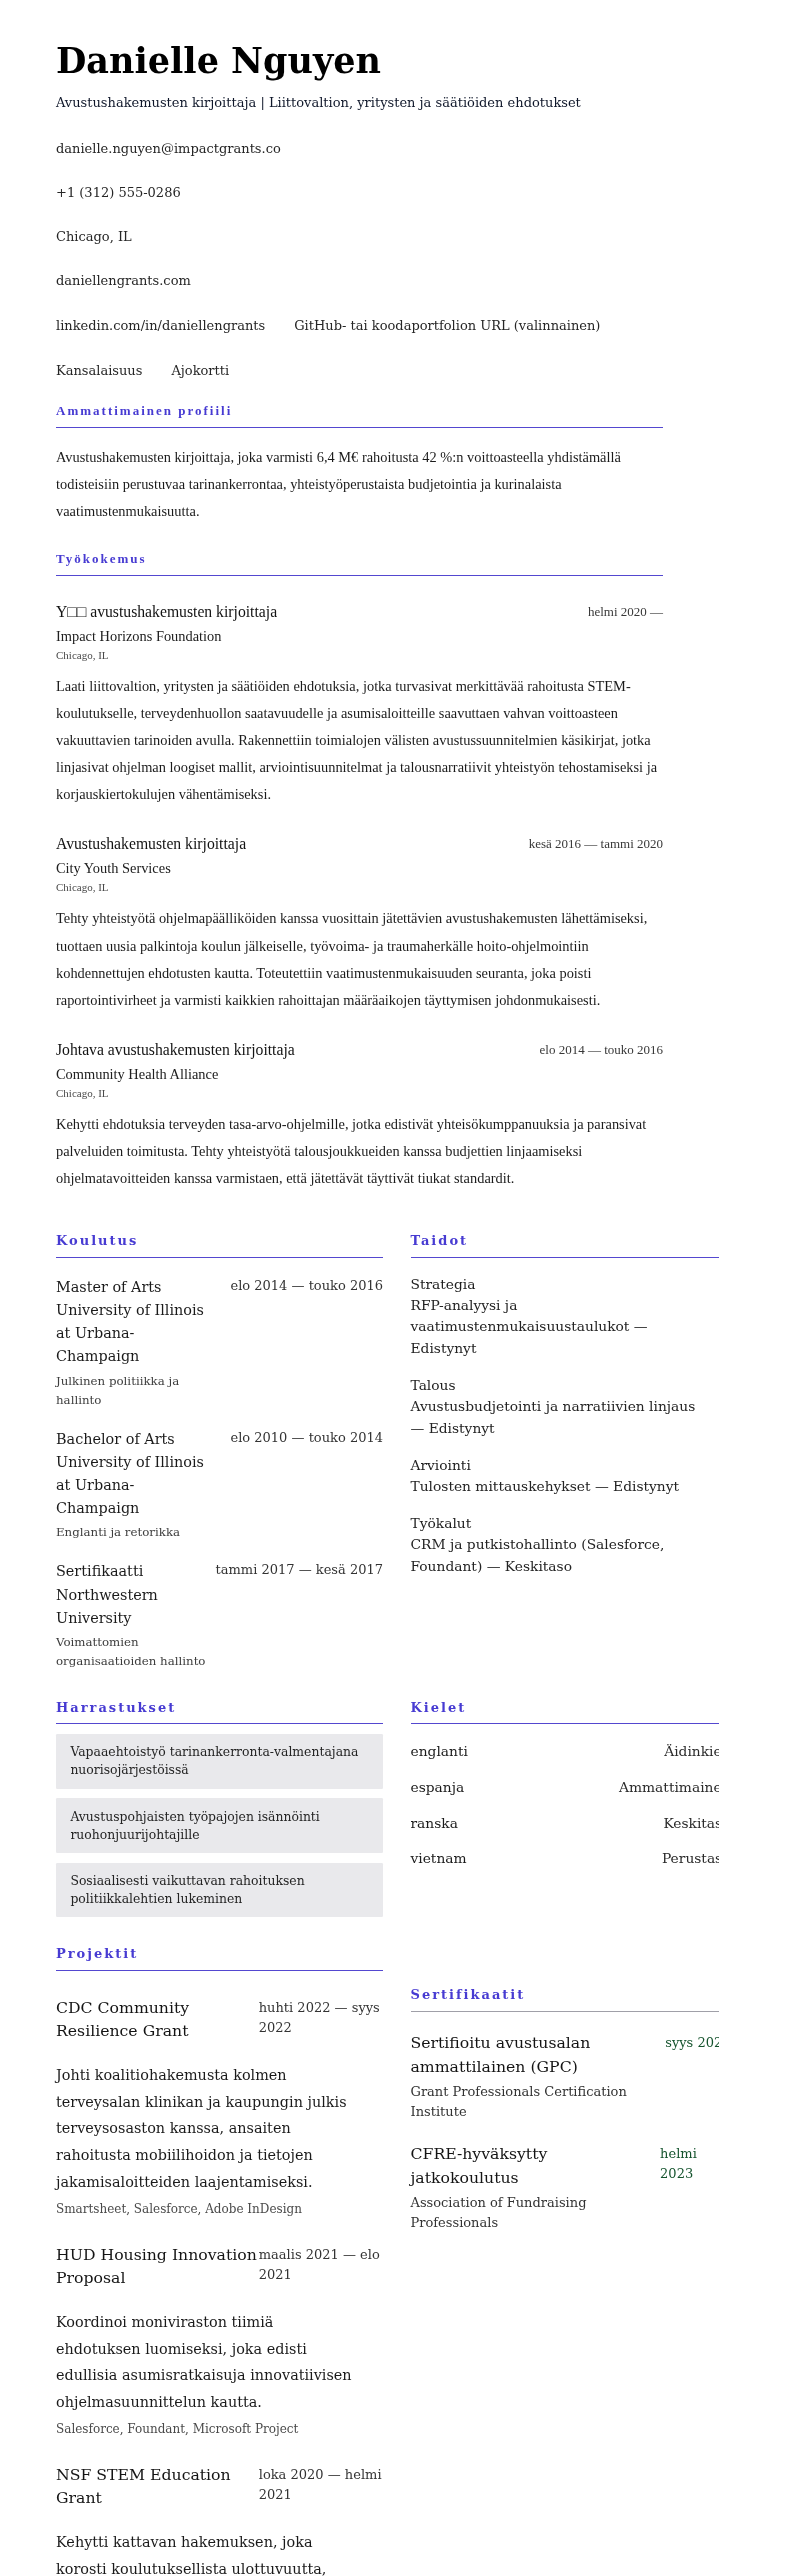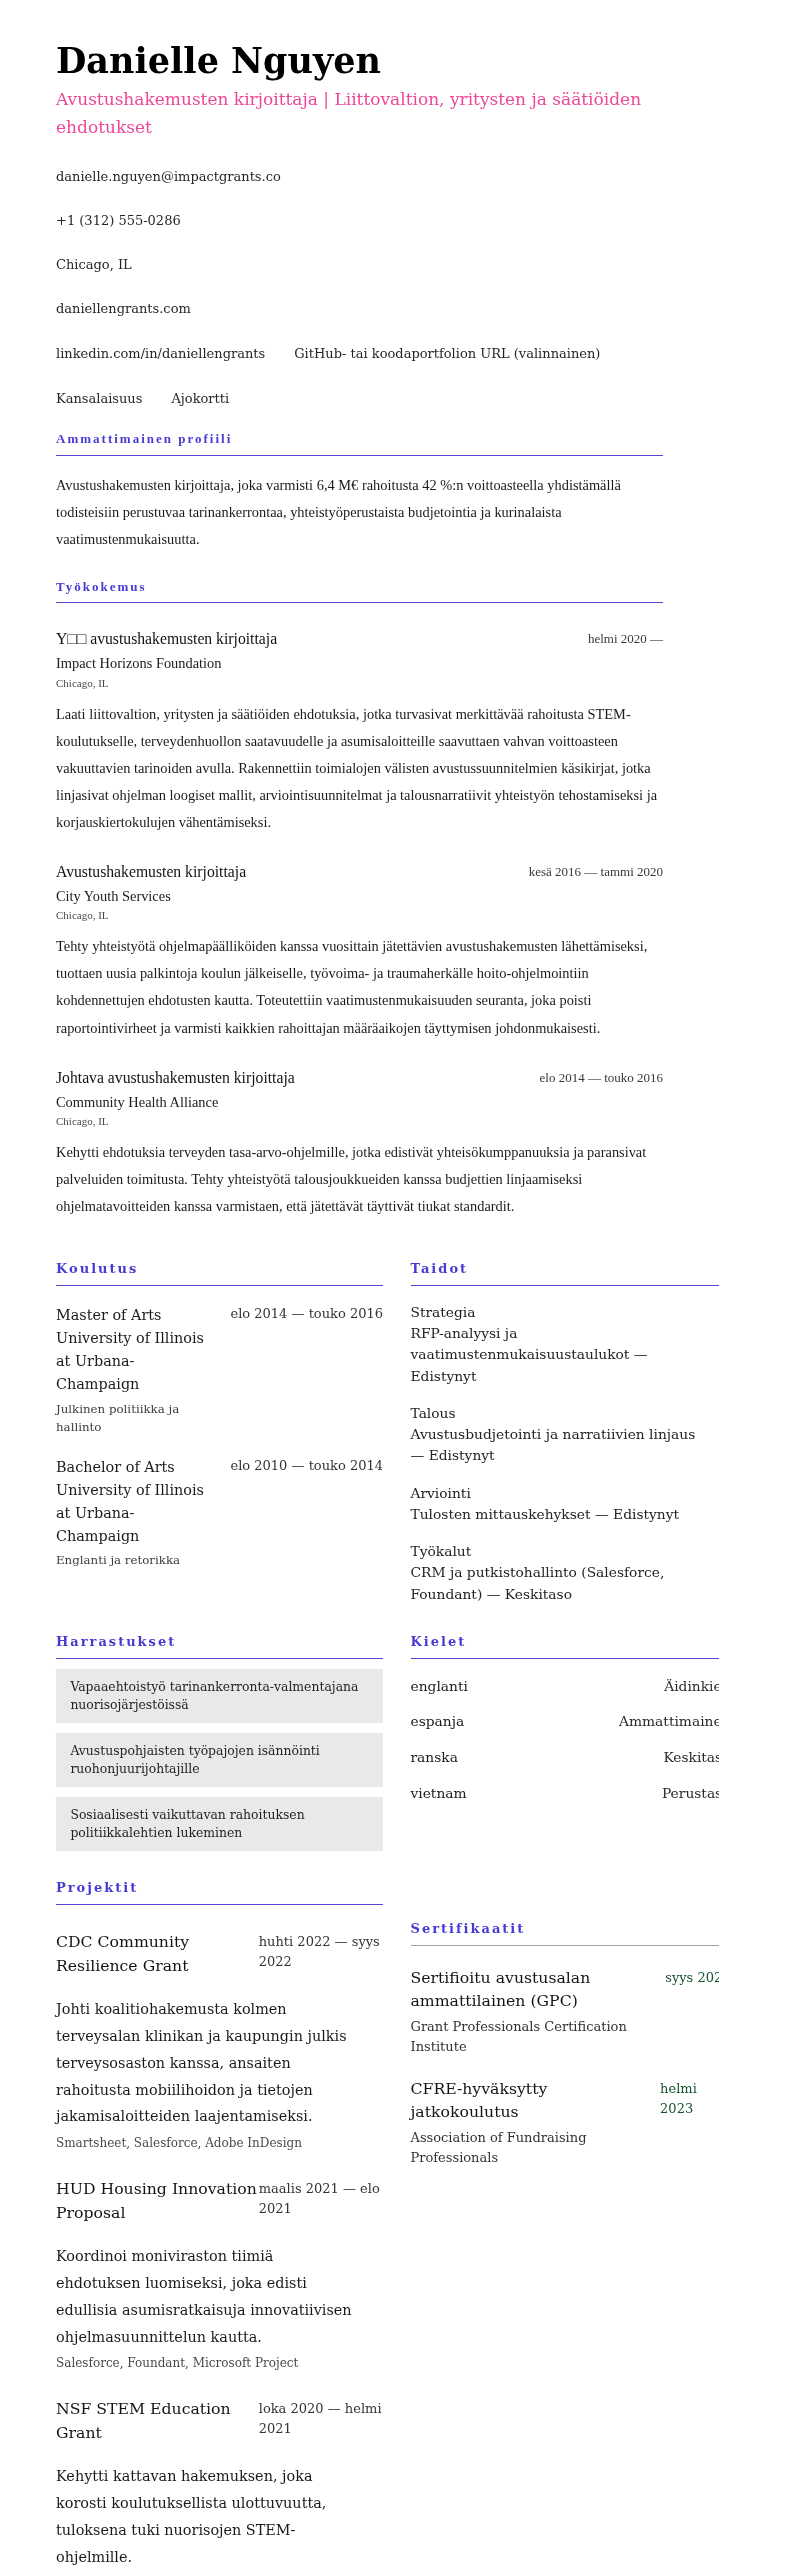--- a/index.html
+++ b/index.html
@@ -1,21 +1,21 @@
 <!DOCTYPE html>
 <html style="font-size:10.5px"><head>
 <meta charset="utf-8">
 <style>
   html,body{margin:0;padding:0;background:#ffffff;}
   body{font-family:"DejaVu Serif","Liberation Serif",serif;color:#1b1b1b;}
   .page{width:719px;height:2576px;overflow:hidden;box-sizing:border-box;padding:41px 56px 0 56px;background:#fff;}
 
   
   .name{font-size:35px;font-weight:700;line-height:1.12;color:#000;}
-  .subtitle{margin-top:5px;font-size:17px;line-height:1.66;color:#ec4899;max-width:642px;}
+  .subtitle{margin-top:12px;font-size:13px;line-height:1.66;color:#0f172a;max-width:642px;}
   .contact{margin-top:27.5px;font-size:13px;color:#262626;}
   .contact-row{display:flex;gap:29px;margin-top:30px;white-space:nowrap;}
   .contact-row:first-child{margin-top:0;flex-direction:column;}
 
   
   .section{margin-top:26px;font-family:Liberation Serif, serif;}
   .sec-head{font-size:13px;font-weight:700;letter-spacing:2px;color:#473bd2;line-height:1;}
   .sec-rule{border:none;border-top:1.3px solid #5448d0;margin:9.8px 0 0 0;}
   .sec-rule.gray{border-top:1px solid #a0a0a8;}
 
@@ -160,20 +160,30 @@
         <div class="edu-top">
           <div class="edu-left">
             <span class="edu-degree">Bachelor of Arts</span>
             <span class="edu-school">University of Illinois at Urbana-Champaign</span>
           </div>
           <div class="edu-date">elo 2010 — touko 2014</div>
         </div>
         <div class="edu-field">Englanti ja retorikka</div>
       </div>
 
+      <div class="edu">
+        <div class="edu-top">
+          <div class="edu-left">
+            <span class="edu-degree">Sertifikaatti</span>
+            <span class="edu-school">Northwestern University</span>
+          </div>
+          <div class="edu-date">tammi 2017 — kesä 2017</div>
+        </div>
+        <div class="edu-field">Voimattomien organisaatioiden hallinto</div>
+      </div>
     </div>
 
     <div>
       <div class="sec-head">Taidot</div>
       <hr class="sec-rule">
 
       <div class="skill">
         <div class="skill-name">Strategia</div>
         <div class="skill-detail">RFP-analyysi ja vaatimustenmukaisuustaulukot — Edistynyt</div>
       </div>

